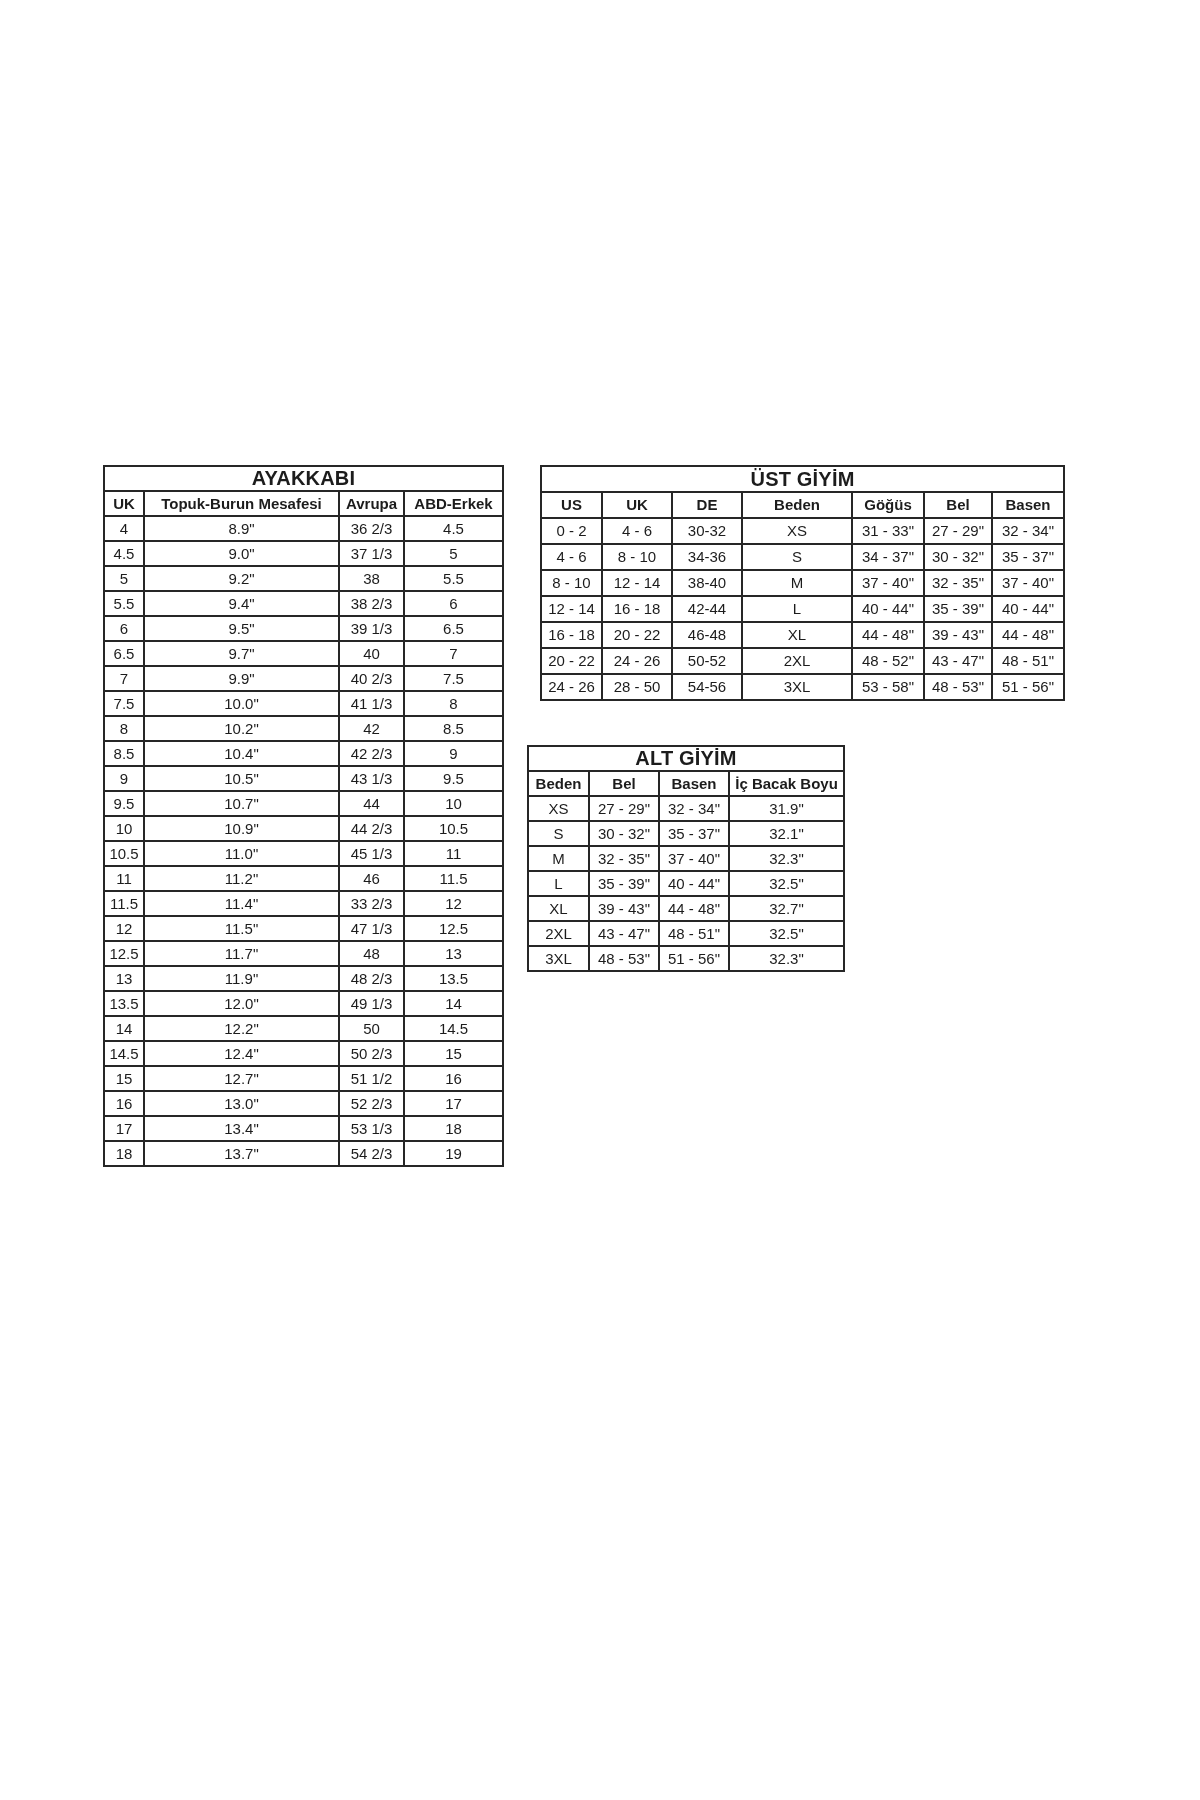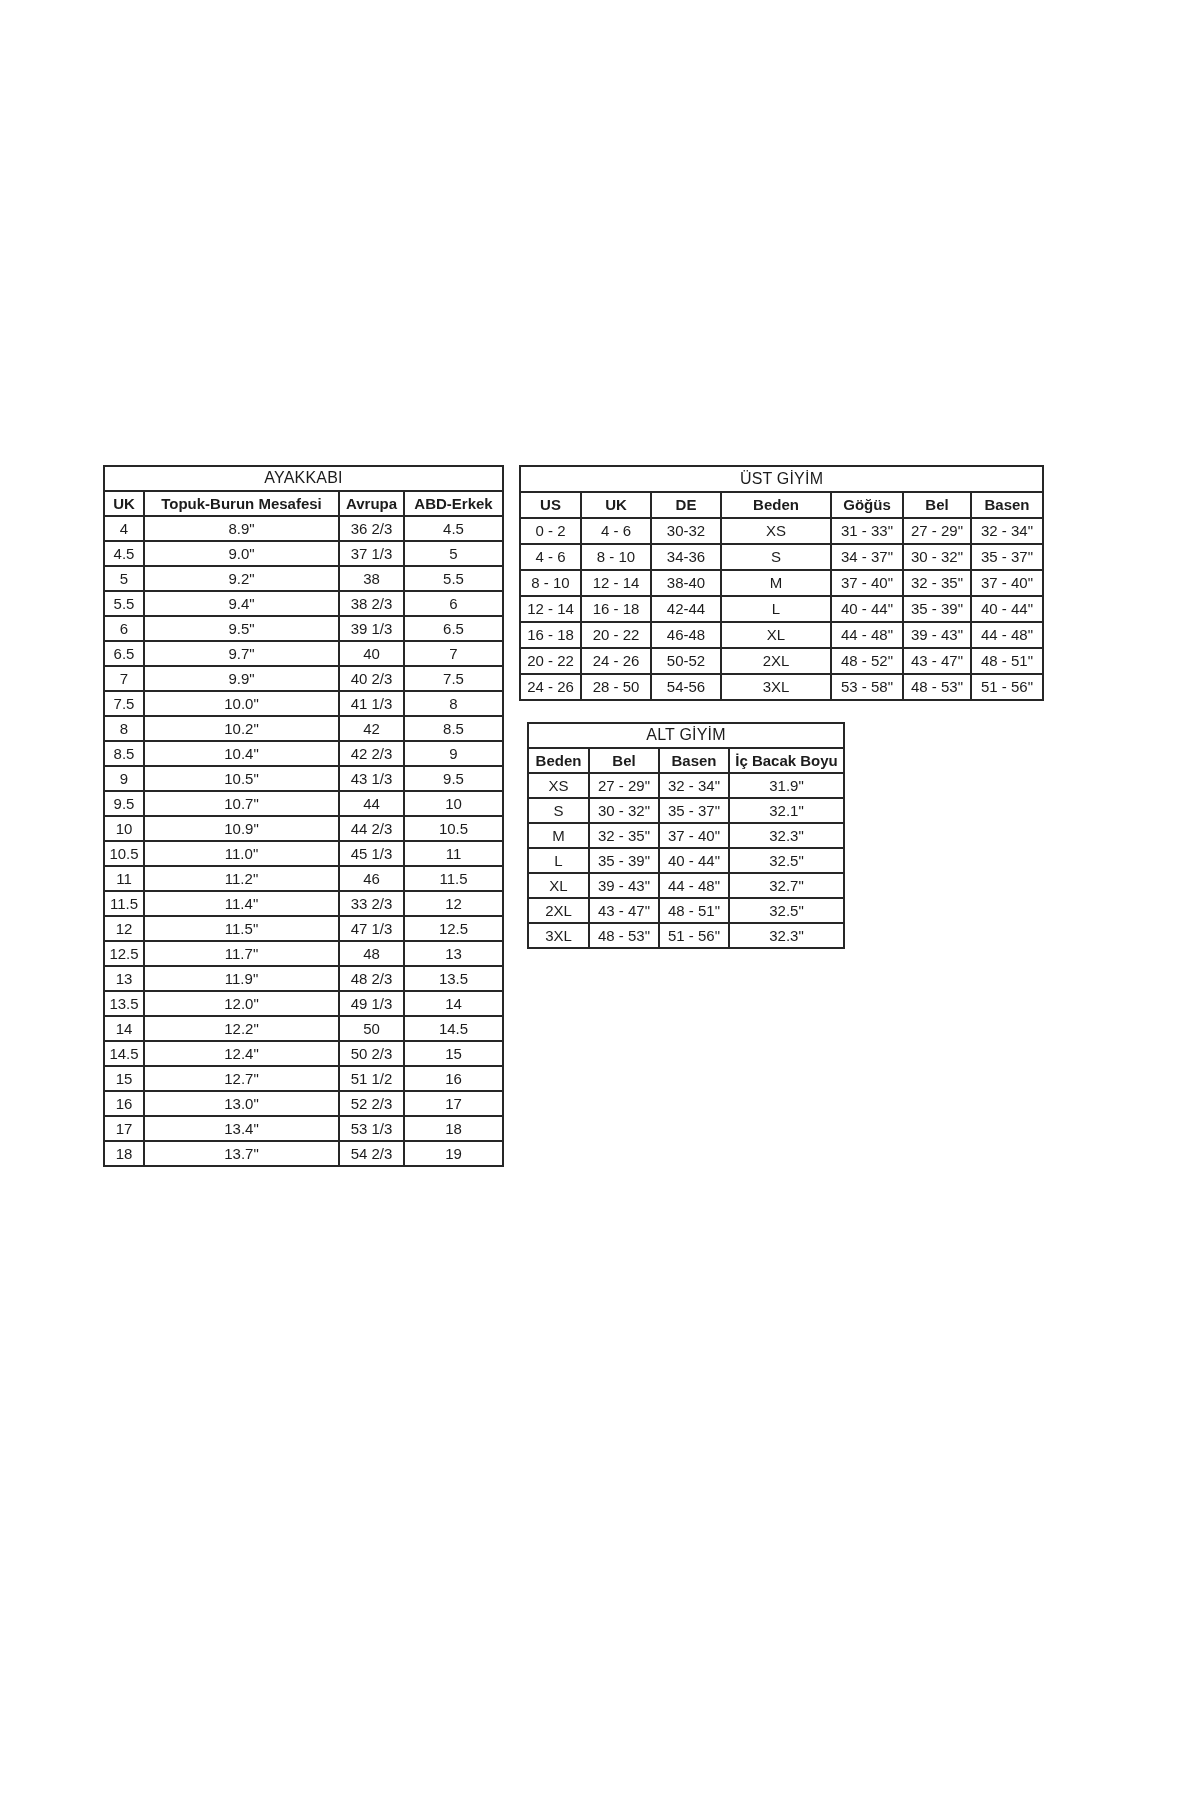--- a/index.html
+++ b/index.html
@@ -23,25 +23,25 @@
     text-align: center;
     vertical-align: middle;
     white-space: nowrap;
     overflow: hidden;
     font-size: 15px;
     height: 23px;
     line-height: 1.05;
     font-weight: 400;
   }
   .tbl thead th { font-weight: 700; }
-  .tbl .tbl-title { font-size: 16px; font-weight: 400; letter-spacing: 0.2px; }
+  .tbl .tbl-title { font-size: 20px; font-weight: 700; letter-spacing: 0.2px; }
   #shoe-table    { left: 103px; top: 465px; width: 401px; }
-  #tops-table    { left: 519px; top: 465px; width: 525px; }
+  #tops-table    { left: 540px; top: 465px; width: 525px; }
   #tops-table th, #tops-table td { height: 24px; }
-  #bottoms-table { left: 527px; top: 722px; width: 318px; }
+  #bottoms-table { left: 527px; top: 745px; width: 318px; }
 </style>
 </head>
 <body>
 
 <div class="canvas">
   <table id="shoe-table" class="tbl">
       <colgroup>
         <col style="width: 40px;">
         <col style="width: 195px;">
         <col style="width: 65px;">

